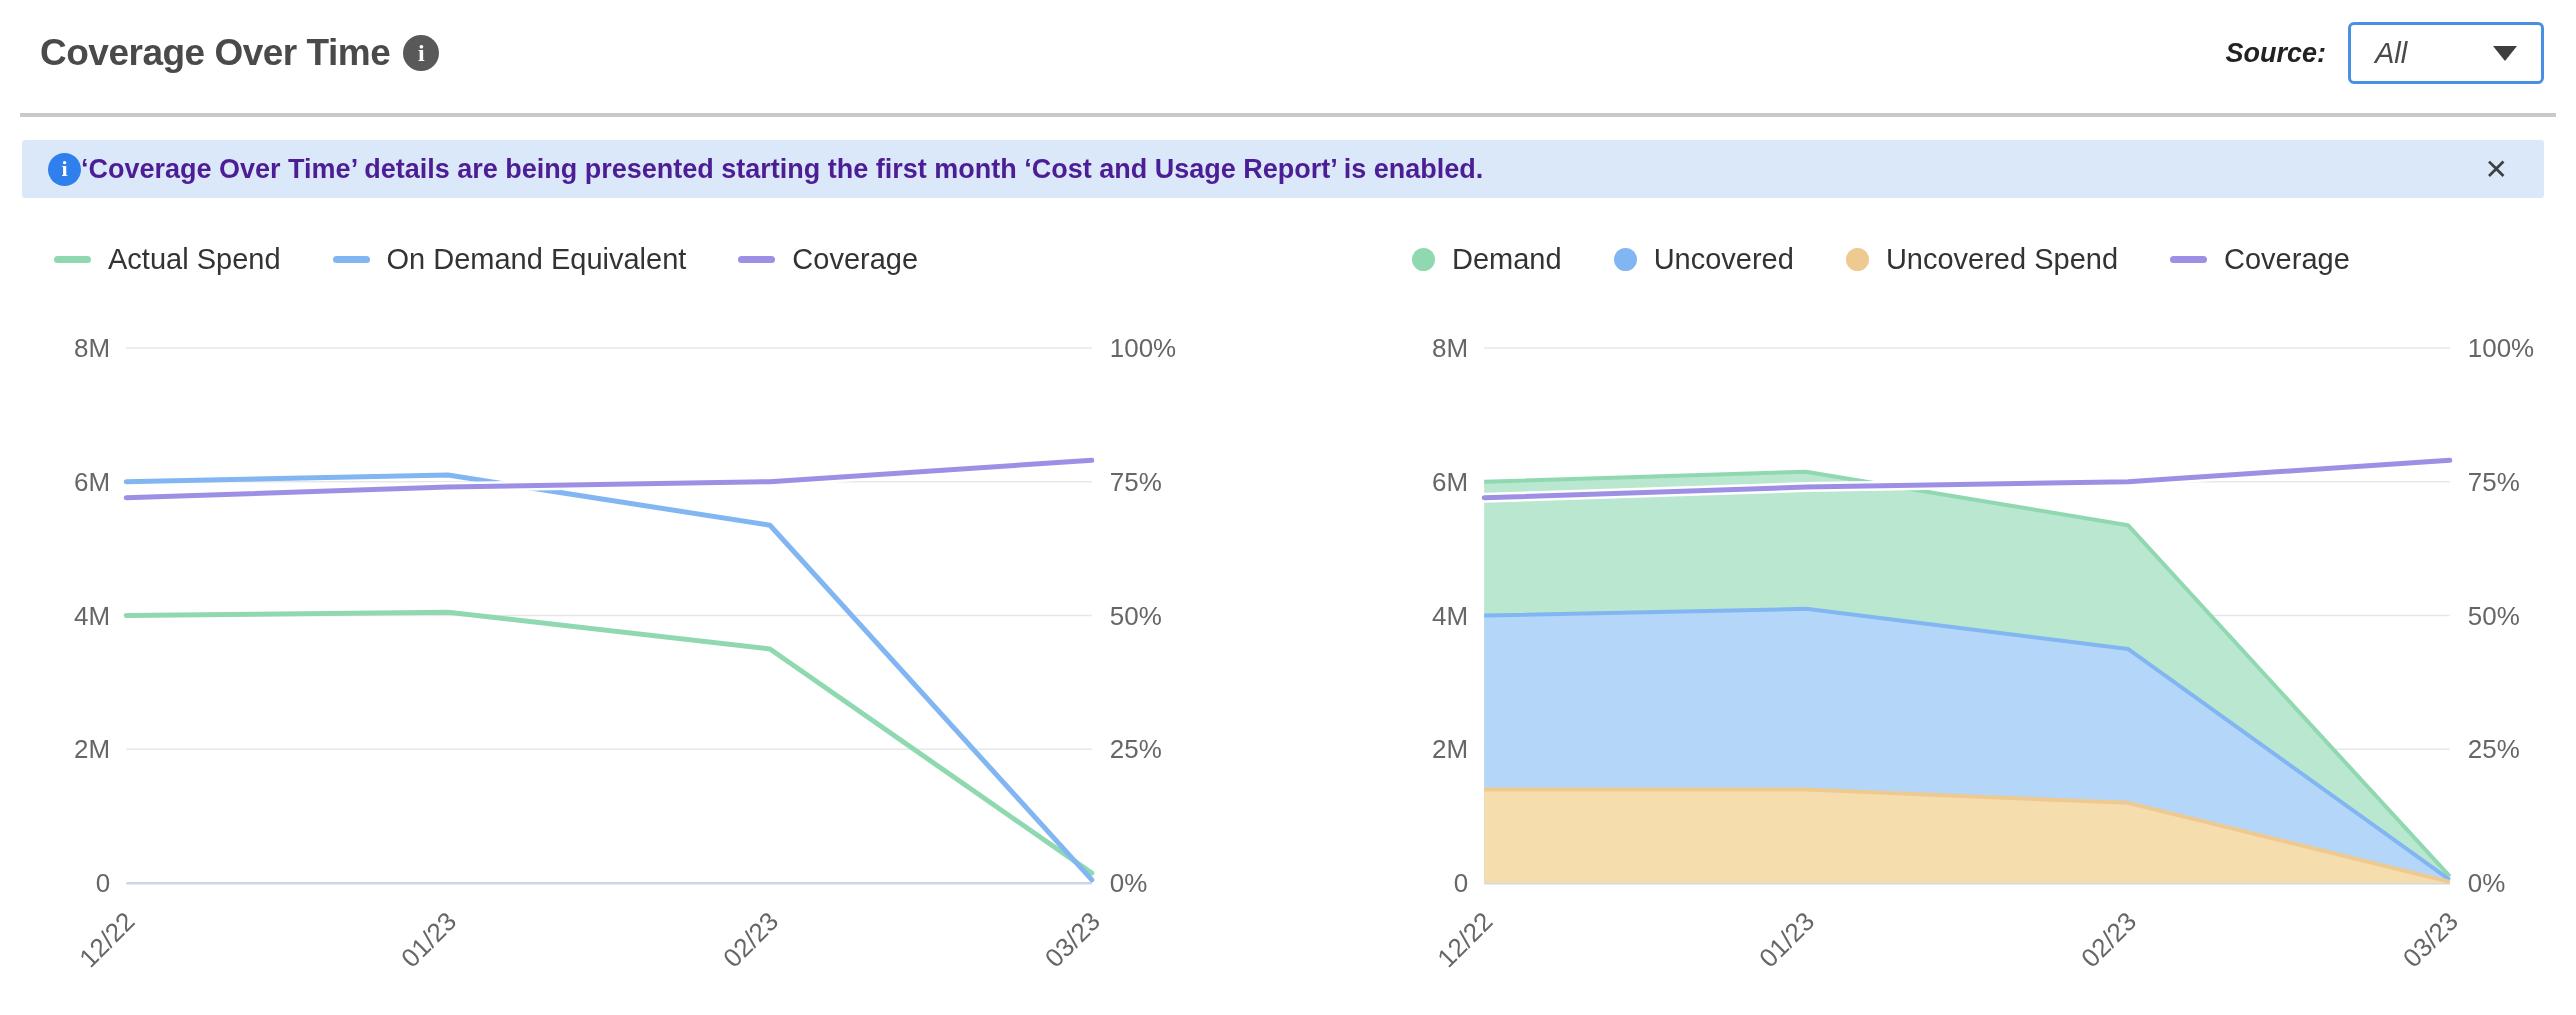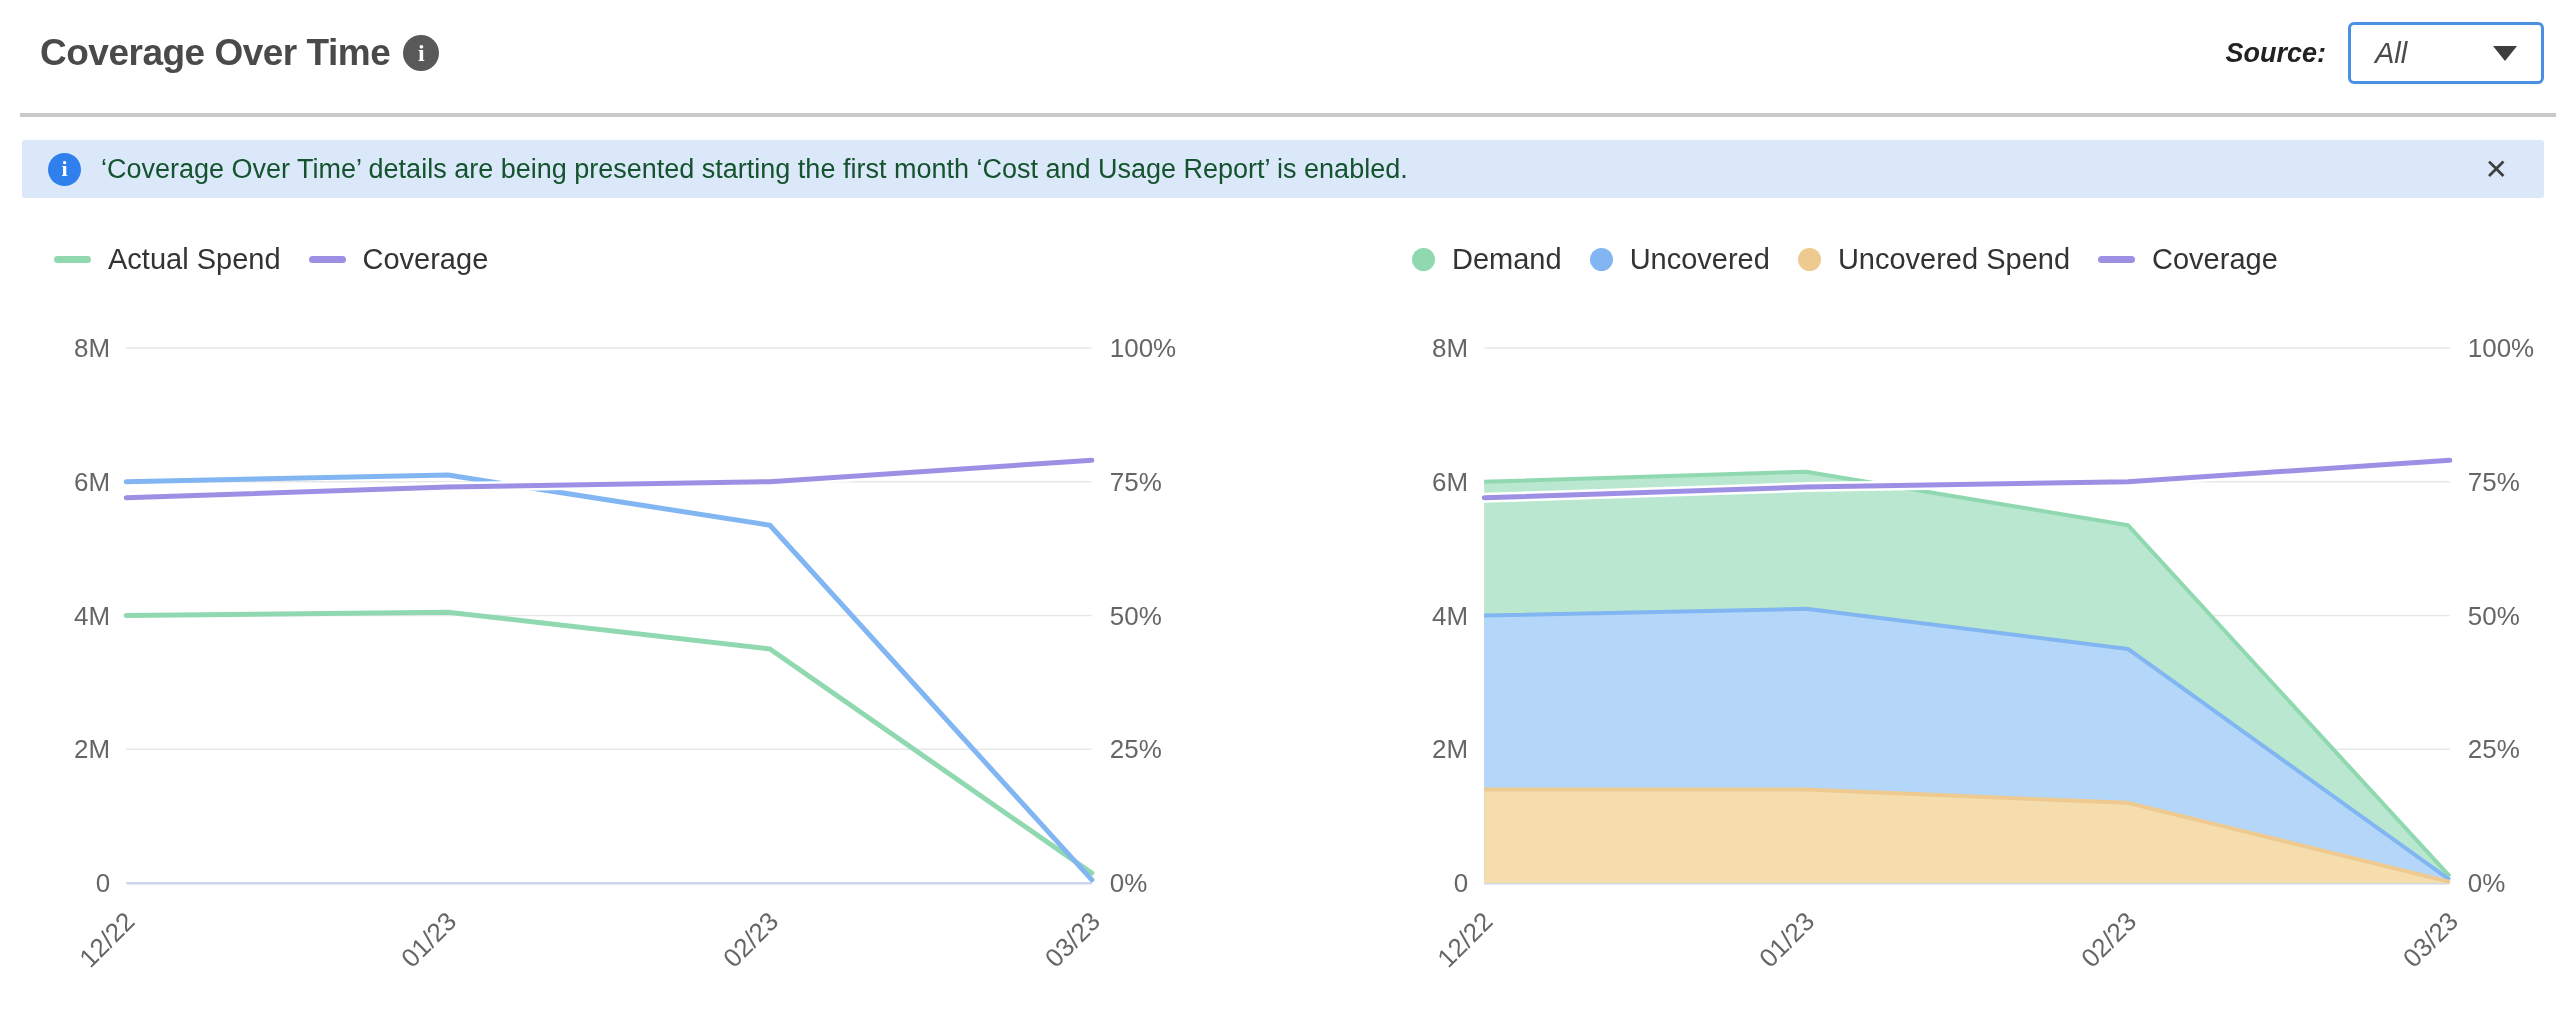--- a/index.html
+++ b/index.html
@@ -29,26 +29,26 @@
   
   .banner {
     margin:23px 32px 0 22px; height:58px; background:#dbe8fa; border-radius:3px;
     display:flex; align-items:center; padding:0 26px;
   }
   .banner-icon {
     flex:none; width:33px; height:33px; border-radius:50%; background:#2f80ed; color:#fff;
     display:flex; align-items:center; justify-content:center;
     font-family:"Liberation Serif", serif; font-weight:bold; font-size:22px;
   }
-  .banner-text { margin-left:20px; font-size:27px; color:#14532d; flex:1; }
+  .banner-text { font-size:27px; color:#4c1d95; flex:1;font-weight:bold; }
   .banner-close { font-size:28px; color:#3f3f3f; cursor:pointer; padding:4px 10px; }
   
   .charts { display:flex; padding:0 40px; margin-top:42px; gap:220px; }
   .chart { width:1138px; }
-  .legend { display:flex; align-items:center; gap:28px; height:38px; margin-left:14px; }
+  .legend { display:flex; align-items:center; gap:52px; height:38px; margin-left:14px; }
   .legend-item { display:flex; align-items:center; gap:17px; font-size:29px; color:#333; cursor:pointer; }
   .marker-line { width:37px; height:7px; border-radius:4px; }
   .marker-circle { width:23px; height:23px; border-radius:50%; }
   .chart svg { display:block; overflow:visible; }
   .chart svg text { font-family:"Liberation Sans", sans-serif; }
 </style>
 </head>
 <body>
 
 <div class="header">
@@ -72,20 +72,24 @@
   <span class="banner-close">✕</span>
 </div>
 
 <div class="charts">
 
   <div class="chart">
     <div class="legend">
       <div class="legend-item">
         <span class="marker-line" style="background: rgb(144, 217, 176);"></span>
         <span>Actual Spend</span>
+      </div>
+      <div class="legend-item">
+        <span class="marker-line" style="background: rgb(130, 182, 242);"></span>
+        <span>On Demand Equivalent</span>
       </div>
       <div class="legend-item">
         <span class="marker-line" style="background: rgb(157, 143, 228);"></span>
         <span>Coverage</span>
       </div>
     </div>
     <svg id="chart-left-svg" width="1138" height="719" viewBox="0 0 1139 720">
         <g>
           <line x1="86" y1="70" x2="1053" y2="70" stroke="#e7e7e7" stroke-width="1.5"></line>
           <line x1="86" y1="204" x2="1053" y2="204" stroke="#e7e7e7" stroke-width="1.5"></line>

